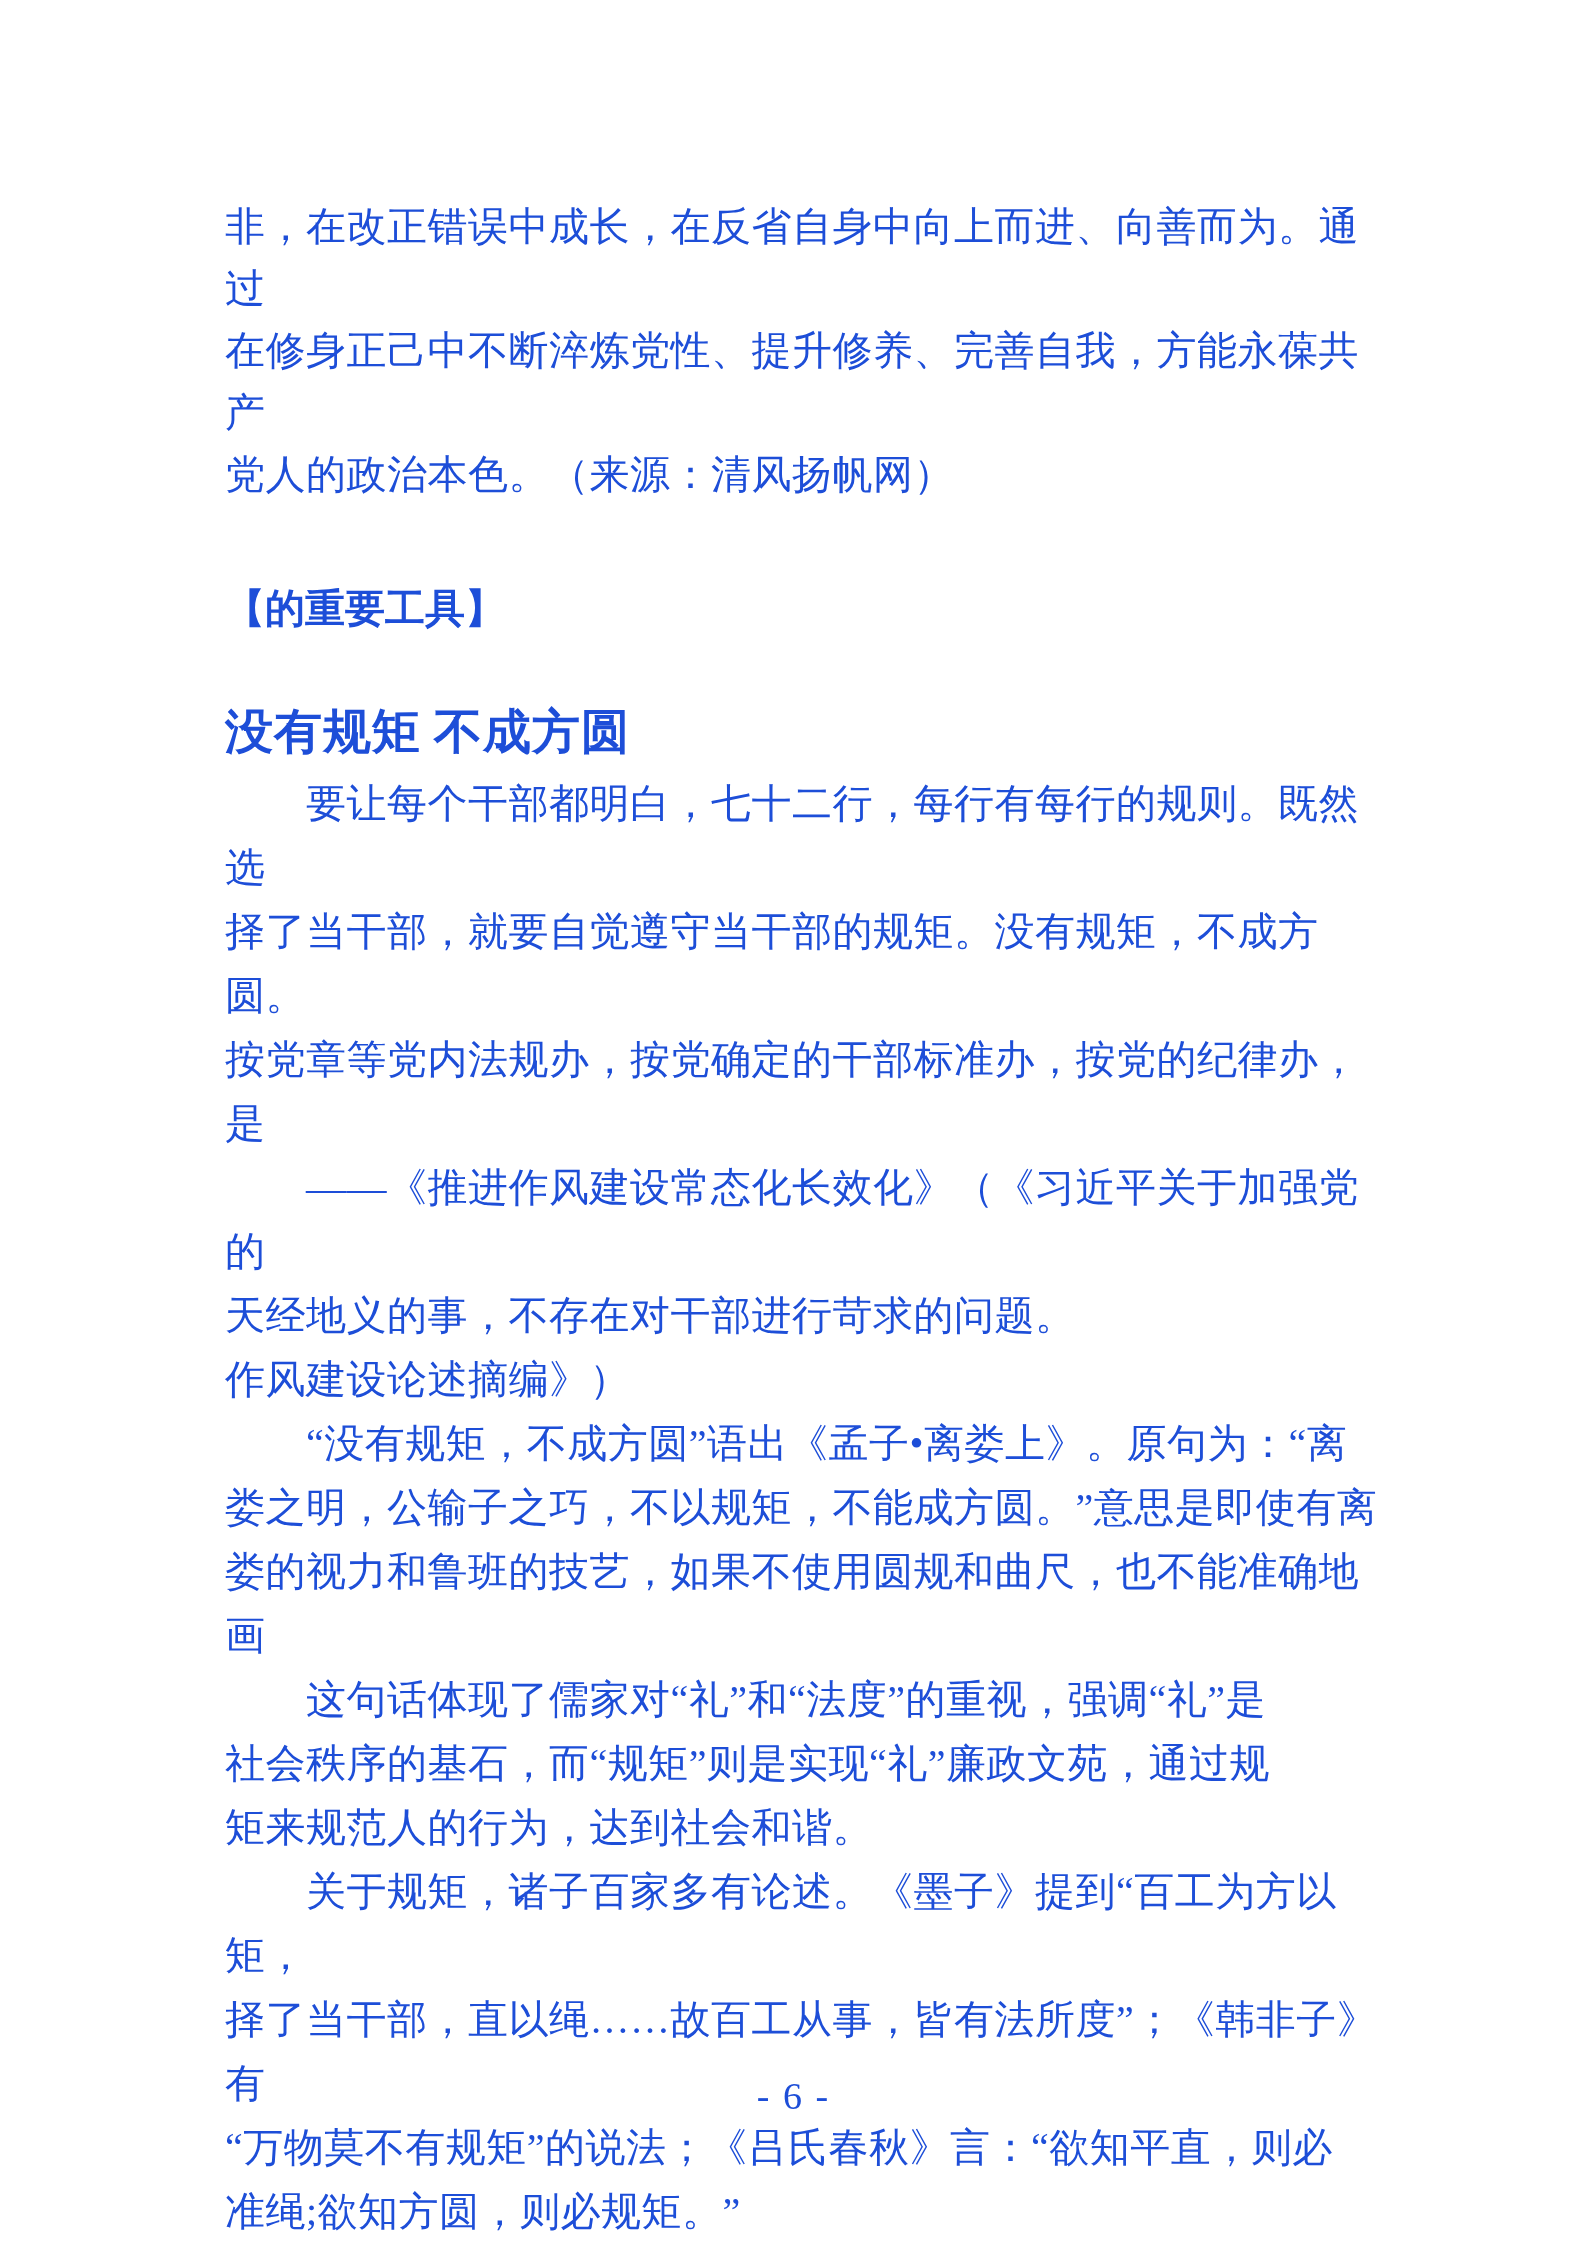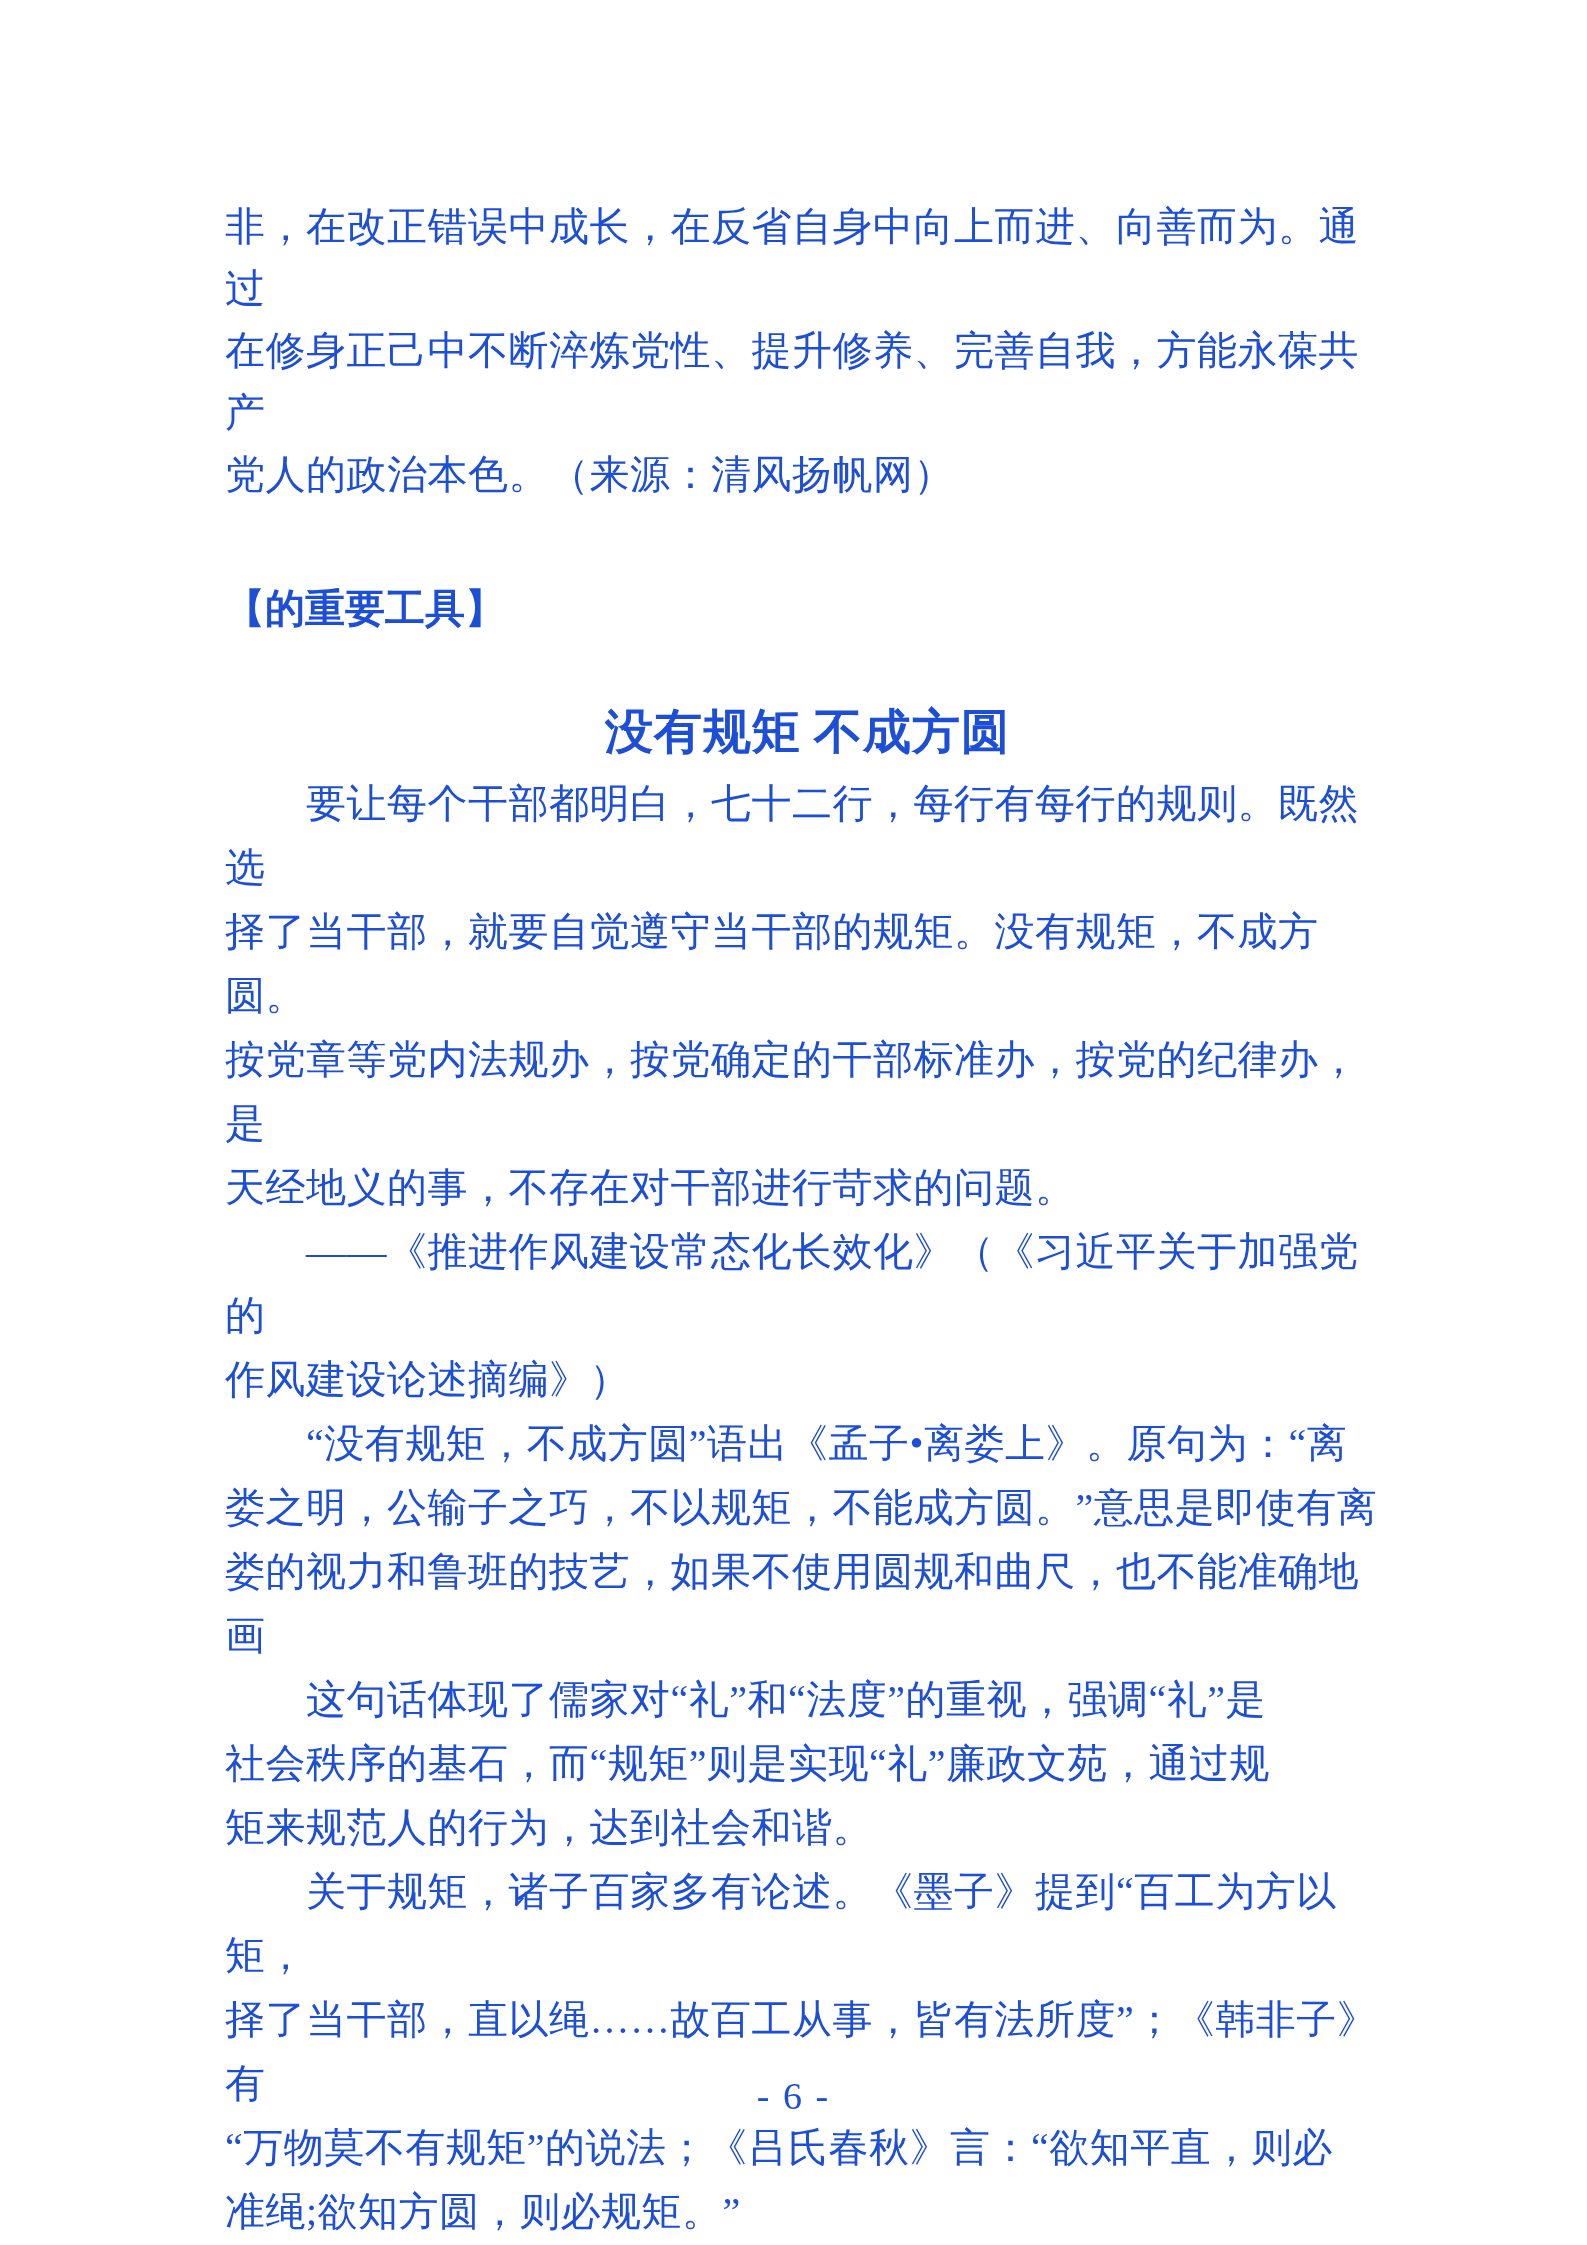--- a/index.html
+++ b/index.html
@@ -31,21 +31,20 @@
     letter-spacing: 0.5px;
   }
   .section-header {
     top: 578px;
     font-size: 40px;
     line-height: 62px;
     font-weight: bold;
   }
   .article-title {
     top: 696px;
-    text-align: center;
     font-size: 48px;
     line-height: 72px;
     font-weight: bold;
     letter-spacing: 1px;
   }
   .article-body {
     top: 772px;
     font-size: 40px;
     line-height: 64px;
     letter-spacing: 0.5px;
@@ -73,22 +72,22 @@
     </div>
 
   <div class="textblock section-header">【的重要工具】</div>
 
   <div class="textblock article-title">没有规矩 不成方圆</div>
 
   <div class="textblock article-body">
       <div class="line">　　要让每个干部都明白，七十二行，每行有每行的规则。既然选</div>
       <div class="line">择了当干部，就要自觉遵守当干部的规矩。没有规矩，不成方圆。</div>
       <div class="line">按党章等党内法规办，按党确定的干部标准办，按党的纪律办，是</div>
+      <div class="line">　　——《推进作风建设常态化长效化》（《习近平关于加强党的</div>
       <div class="line">天经地义的事，不存在对干部进行苛求的问题。</div>
-      <div class="line">　　——《推进作风建设常态化长效化》（《习近平关于加强党的</div>
       <div class="line">作风建设论述摘编》）</div>
       <div class="line">　　“没有规矩，不成方圆”语出《孟子•离娄上》。原句为：“离</div>
       <div class="line">娄之明，公输子之巧，不以规矩，不能成方圆。”意思是即使有离</div>
       <div class="line">娄的视力和鲁班的技艺，如果不使用圆规和曲尺，也不能准确地画</div>
       <div class="line">　　这句话体现了儒家对“礼”和“法度”的重视，强调“礼”是</div>
       <div class="line">社会秩序的基石，而“规矩”则是实现“礼”廉政文苑，通过规</div>
       <div class="line">矩来规范人的行为，达到社会和谐。</div>
       <div class="line">　　关于规矩，诸子百家多有论述。《墨子》提到“百工为方以矩，</div>
       <div class="line">择了当干部，直以绳……故百工从事，皆有法所度”；《韩非子》有</div>
       <div class="line">“万物莫不有规矩”的说法；《吕氏春秋》言：“欲知平直，则必</div>

